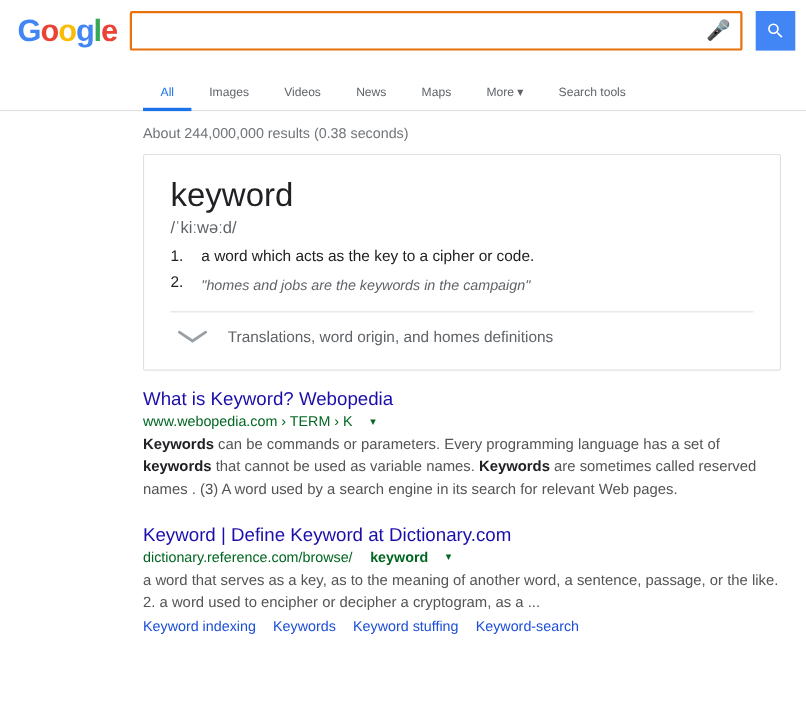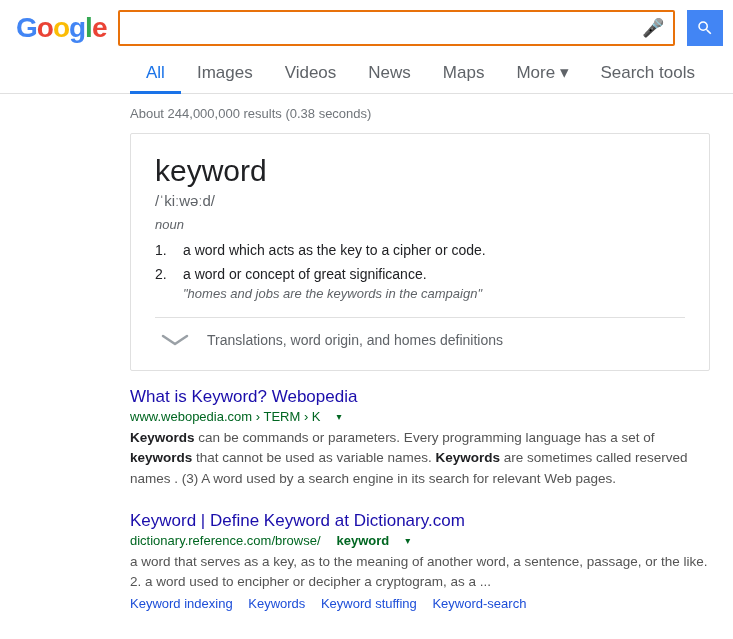--- a/index.html
+++ b/index.html
@@ -69,28 +69,29 @@
     #nav-tabs {
       display: flex;
       align-items: center;
       padding: 8px 0 0 130px;
       border-bottom: 1px solid #e0e0e0;
       gap: 0;
     }
     .nav-tab {
       padding: 8px 16px;
       cursor: pointer;
-      font-size: 17px;
+      font-size: 11px;
       color: #5f6368;
       text-decoration: none;
       border-bottom: 3px solid transparent;
       margin-bottom: -1px;
       display: flex;
       align-items: center;
       gap: 4px;
+      margin-top: 15px;
     }
     .nav-tab.active {
       color: #1a73e8;
       border-bottom: 3px solid #1a73e8;
       font-weight: 500;
     }
 
     
     #results-count {
       padding: 12px 0 12px 130px;
@@ -232,33 +233,31 @@
   <a class="nav-tab">Maps</a>
   <a class="nav-tab">More ▾</a>
   <a class="nav-tab">Search tools</a>
 </div>
 
 <div id="results-count">About 244,000,000 results (0.38 seconds)</div>
 
 <div id="dictionary-card">
   <div id="dict-word">keyword</div>
   <div id="dict-pronunciation">/ˈkiːwəːd/</div>
-  <div id="dict-pos">noun</div>
 
   <div class="dict-definition">
     <span class="dict-num">1.</span>
     <div>
       <span>a word which acts as the key to a cipher or code.</span>
     </div>
   </div>
 
   <div class="dict-definition">
     <span class="dict-num">2.</span>
     <div>
-      <span>a word or concept of great significance.</span>
       <div class="dict-example">"homes and jobs are the keywords in the campaign"</div>
     </div>
   </div>
 
   <hr id="dict-divider">
 
   <div id="dict-more">
     <div id="chevron-icon">
       <svg width="36" height="20" viewBox="0 0 36 20">
         <polyline points="6,6 18,14 30,6" fill="none" stroke="#9aa0a6" stroke-width="2.5" stroke-linecap="round" stroke-linejoin="round"></polyline>

